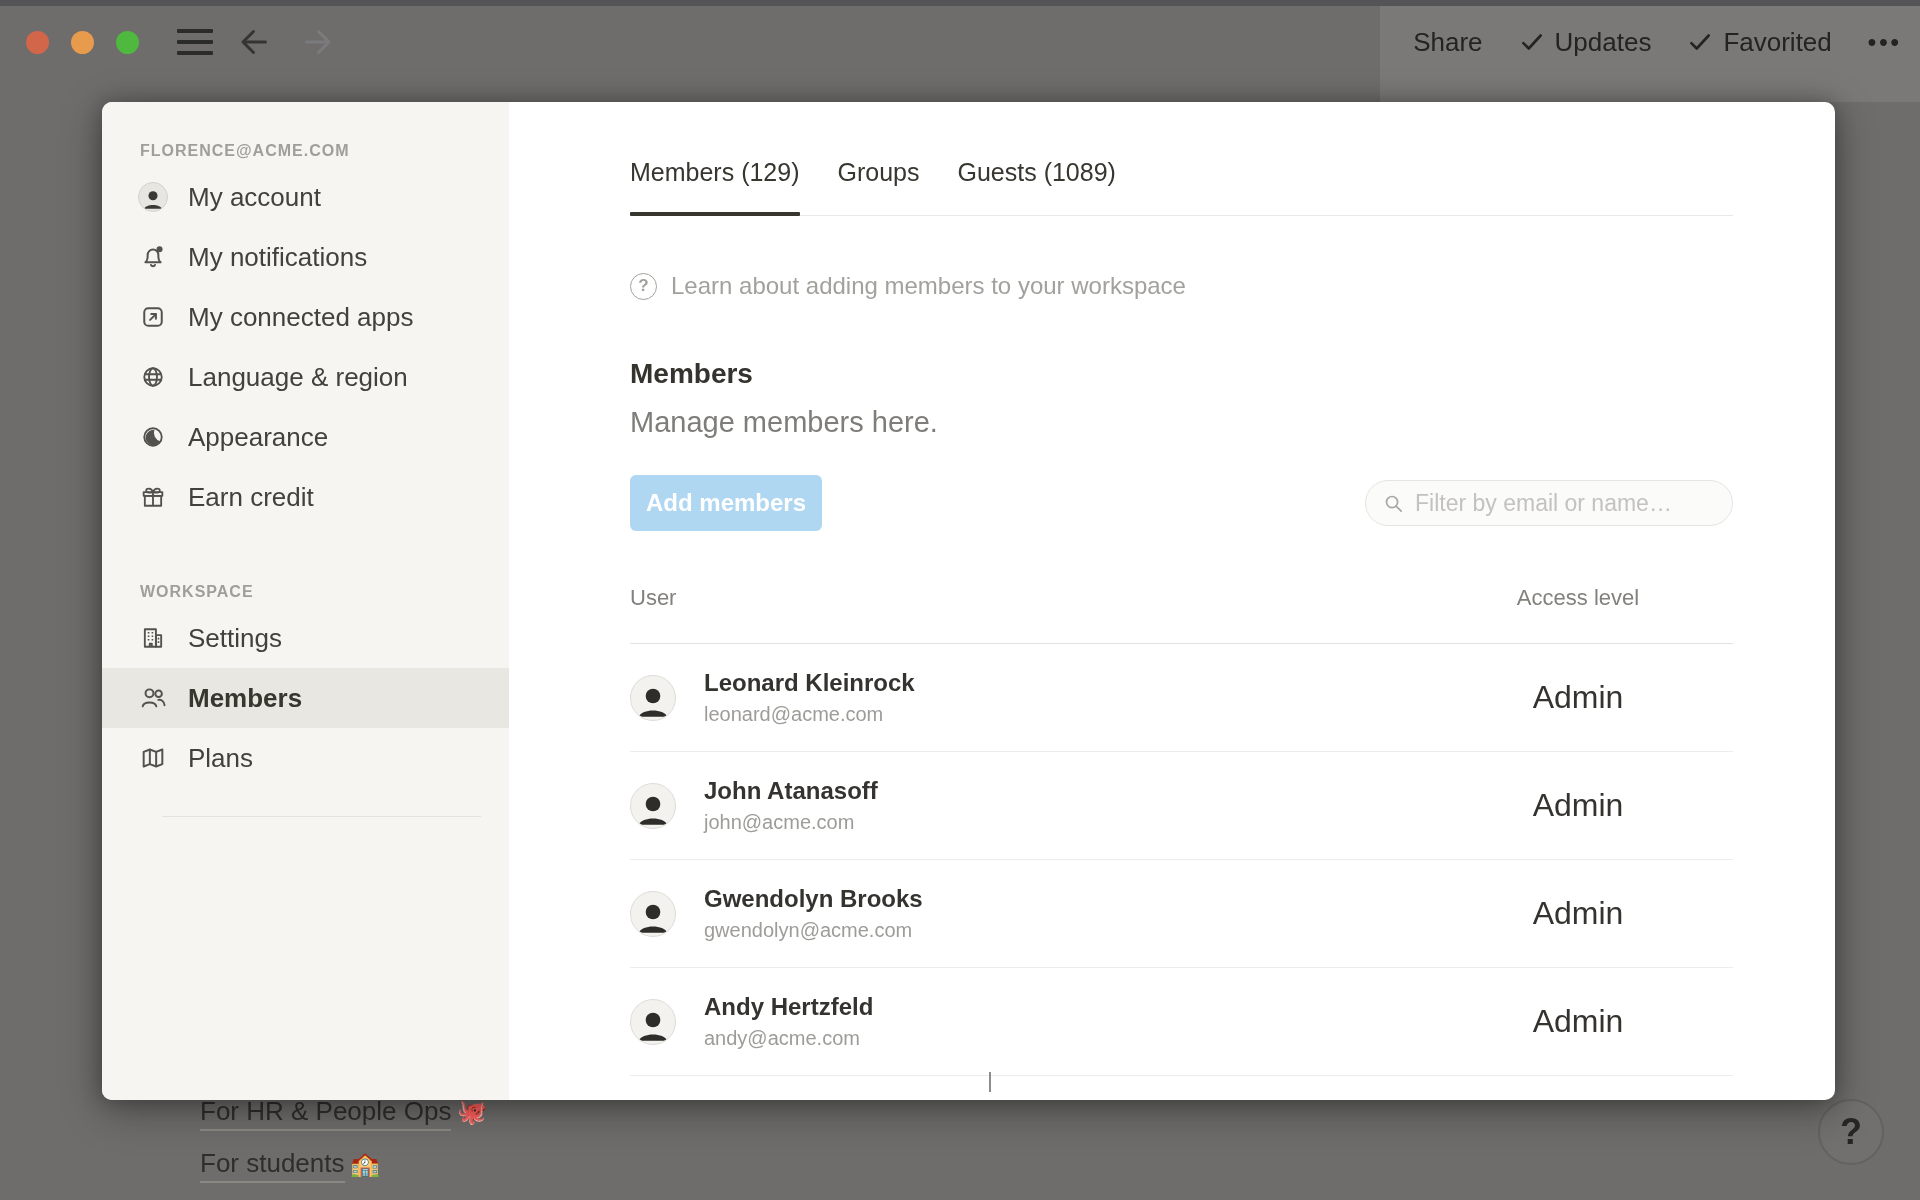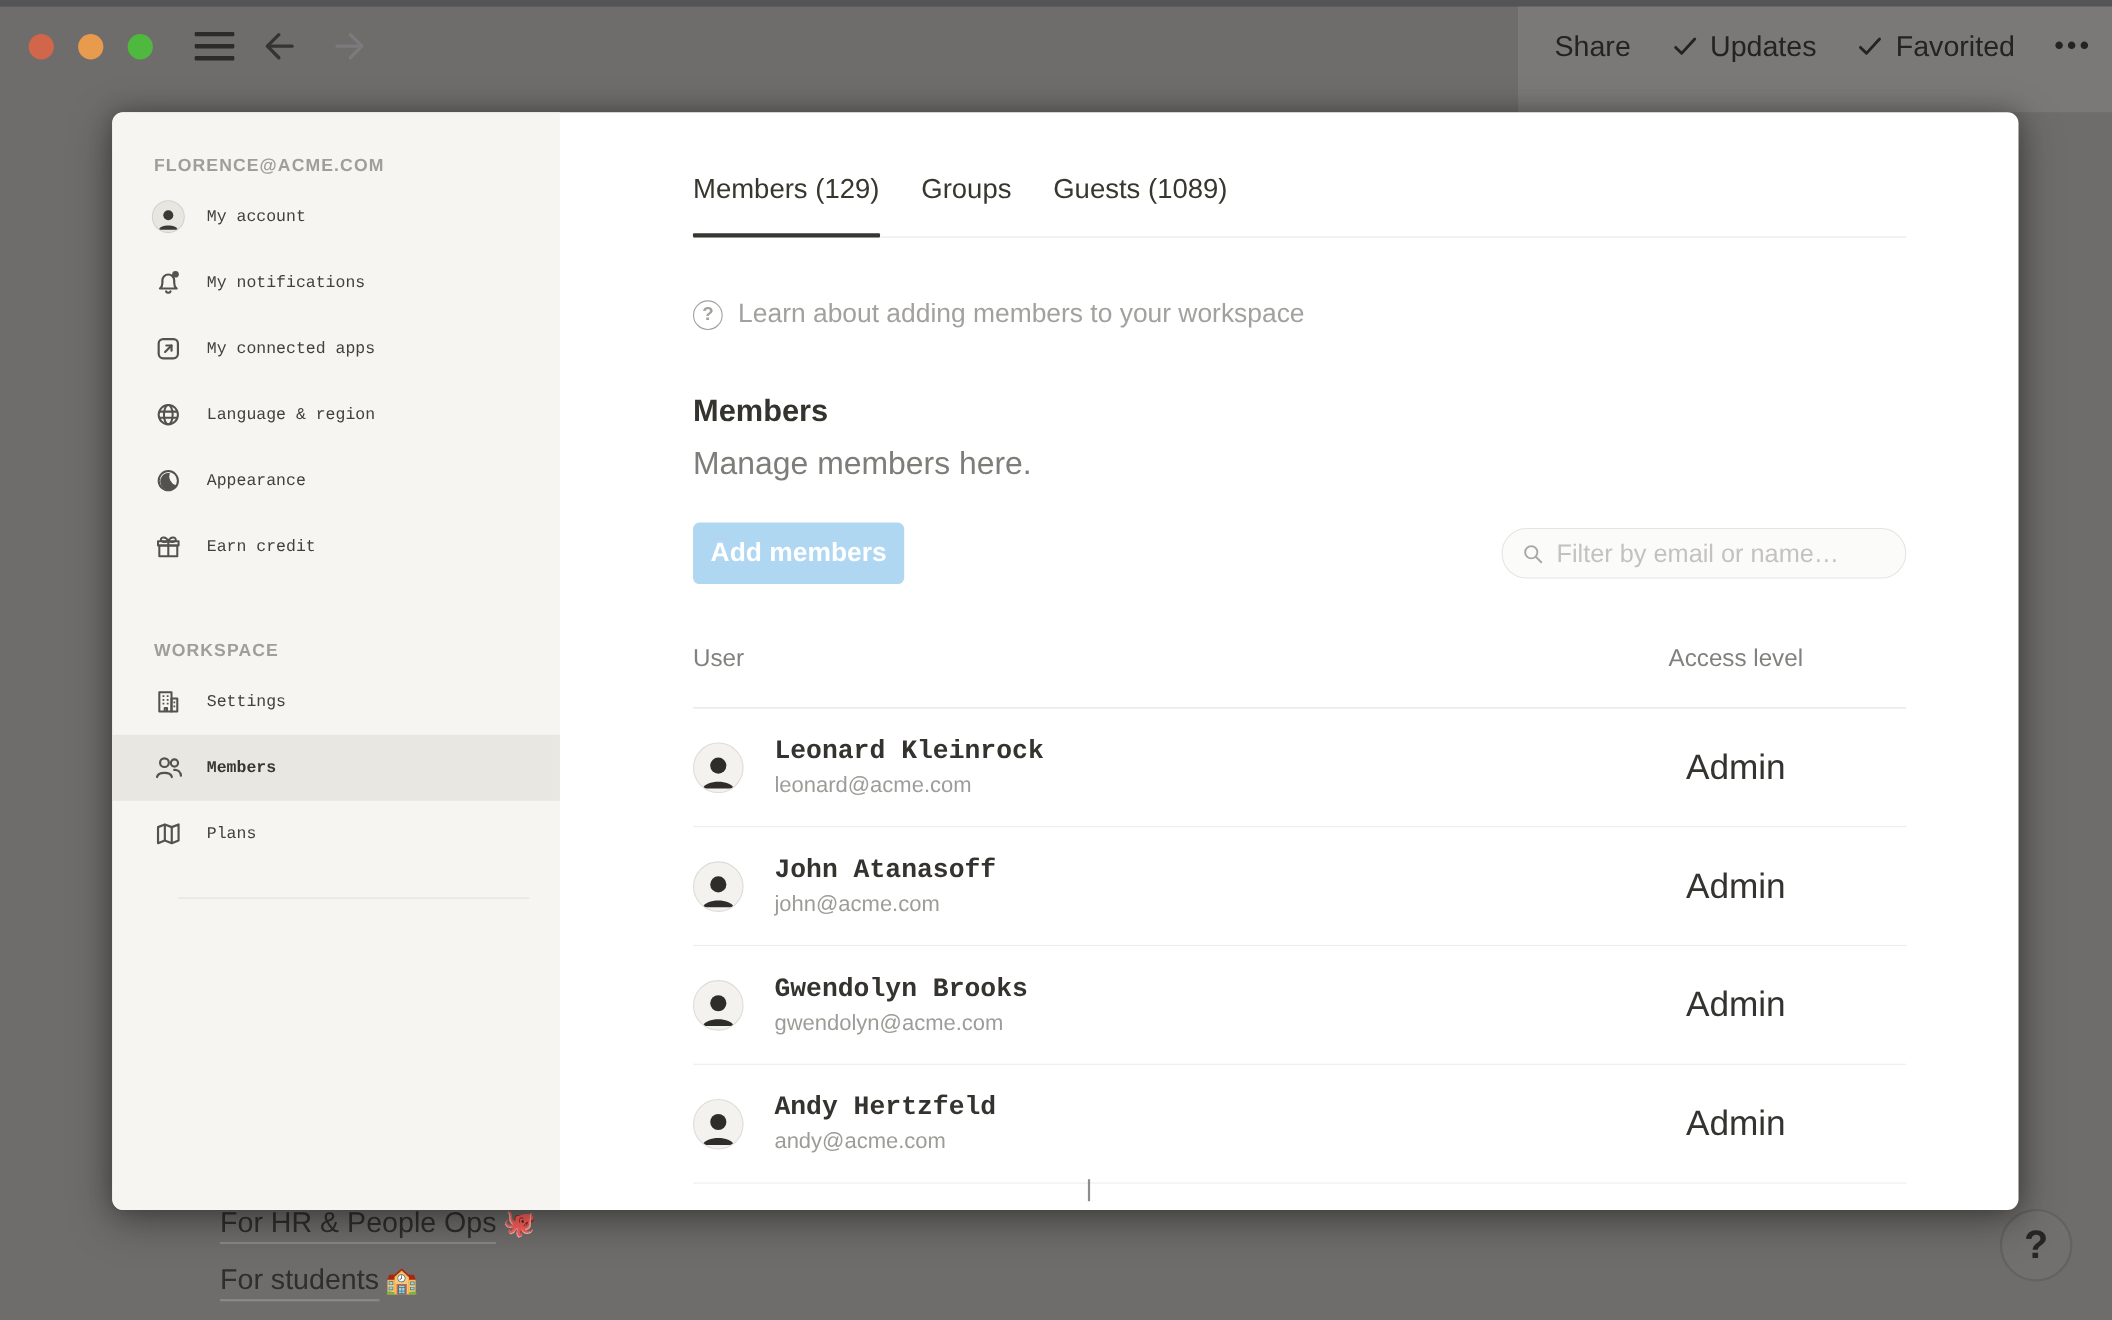--- a/index.html
+++ b/index.html
@@ -40,21 +40,21 @@
   
   .modal { position:absolute; left:102px; top:102px; width:1733px; height:998px; z-index:10;
            background:#ffffff; border-radius:10px; overflow:hidden; display:flex;
            box-shadow:0 10px 40px rgba(0,0,0,0.35), 0 0 20px rgba(0,0,0,0.25); }
 
   
   .sidebar { width:407px; background:#f6f5f2; height:100%; padding-top:40px; flex-shrink:0; }
   .side-header { padding-left:38px; font-size:16px; font-weight:bold; letter-spacing:1px;
                  color:#9f9e99; height:25px; }
   .side-item { height:60px; display:flex; align-items:center; padding-left:36px; gap:20px;
-               font-size:15px; color:#42413c; cursor:pointer;font-family:Liberation Mono, monospace; }
+               font-size:26px; color:#42413c; cursor:pointer; }
   .side-item.selected { background:#e9e7e2; font-weight:bold; color:#37362f; }
   .side-icon { width:30px; height:30px; display:flex; align-items:center; justify-content:center; flex-shrink:0; color:#54524d; }
   .side-icon svg { width:28px; height:28px; }
   .avatar-mini { width:30px; height:30px; border-radius:50%; background:#e8e6e1; border:1px solid #d4d2cc;
                  overflow:hidden; display:flex; align-items:center; justify-content:center; }
   .avatar-mini svg { width:26px; height:26px; margin-top:4px; }
   .workspace-header { margin-top:56px; }
   .side-divider { border-top:1px solid #e3e2de; margin:28px 28px 0 60px; }
 
   
@@ -83,21 +83,21 @@
   .thead { margin-top:54px; display:flex; align-items:flex-end; padding-bottom:32px;
            border-bottom:1px solid #e3e2df; font-size:22px; color:#82817d; }
   .col-user { flex:1; }
   .col-access { width:220px; margin-right:45px; text-align:center; }
 
   .member-row { height:108px; display:flex; align-items:center; border-bottom:1px solid #ededea; }
   .avatar { width:46px; height:46px; border-radius:50%; background:#f3f2ef; border:1px solid #dddcd8;
             overflow:hidden; display:flex; align-items:center; justify-content:center; flex-shrink:0; }
   .avatar svg { width:40px; height:40px; margin-top:7px; }
   .user-meta { margin-left:28px; flex:1; }
-  .user-name { font-size:24px; font-weight:bold; color:#34332f;font-family:Liberation Mono, monospace; }
+  .user-name { font-size:24px; font-weight:bold; color:#34332f; }
   .user-email { font-size:20px; color:#9d9c98; margin-top:6px; }
   .user-access { width:220px; margin-right:45px; text-align:center; font-size:32px; color:#34332f; }
 
   .text-cursor { position:absolute; left:989px; top:1072px; width:2px; height:20px; background:#8d8d8d; z-index:11; }
 </style>
 </head>
 <body>
 
 <div class="top-edge"></div>
 <div class="light-region"></div>

